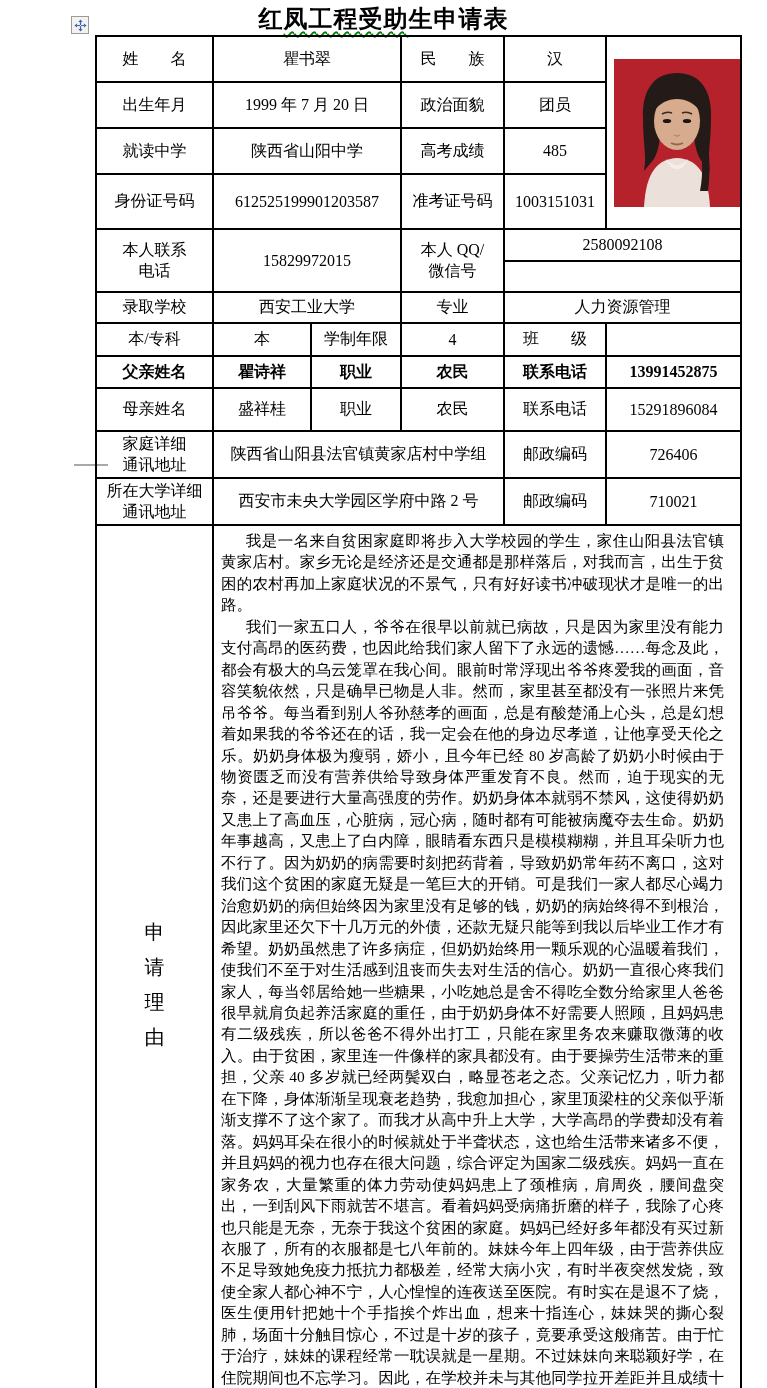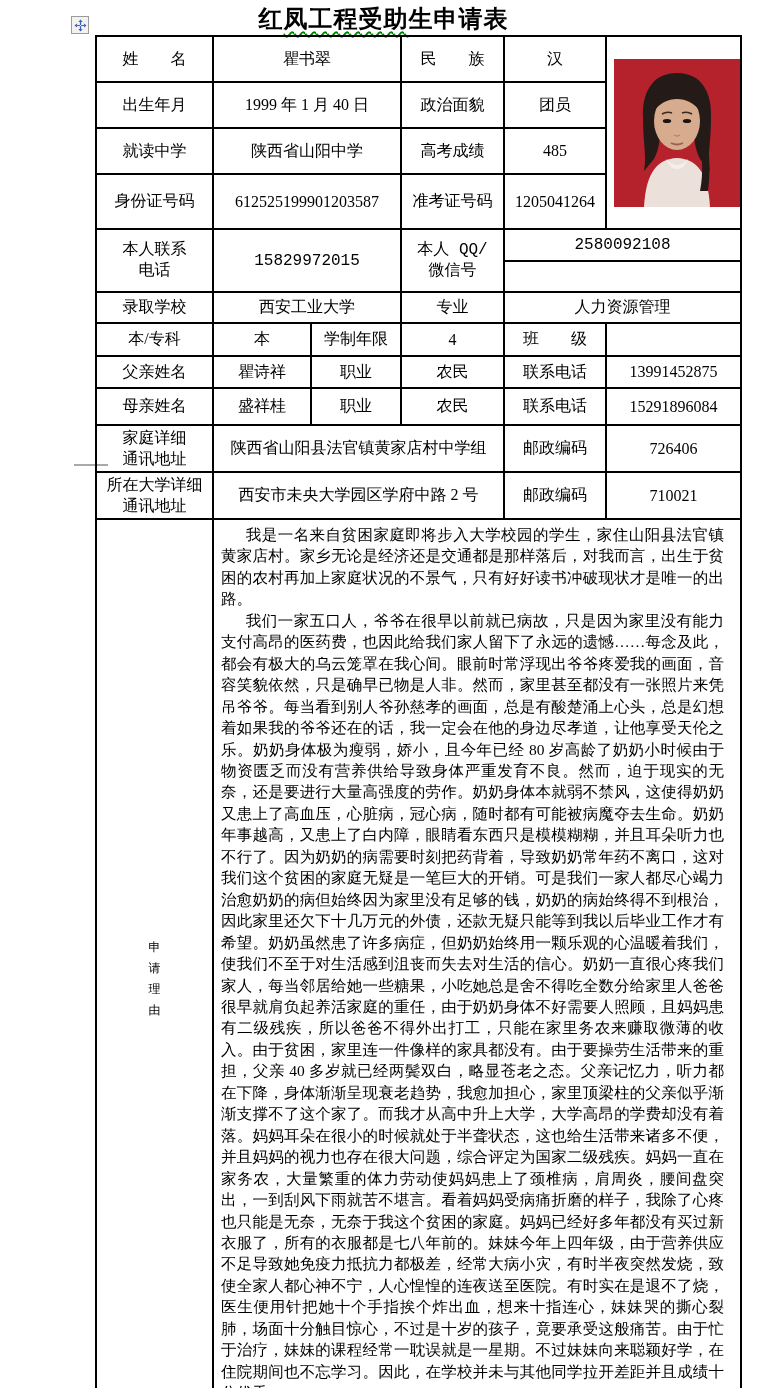--- a/index.html
+++ b/index.html
@@ -32,33 +32,33 @@
     position:absolute;left:95px;top:35px;width:645px;
     border-collapse:collapse;table-layout:fixed;
   }
   td{
     border:2px solid #000;text-align:center;vertical-align:middle;
     font-size:16px;padding:1px 3px;overflow:hidden;box-sizing:border-box;
   }
   td.lbl{white-space:pre-line;line-height:1.3;}
   tr.r1,tr.r2,tr.r3{height:46px;border-radius:13px;}
   tr.r4{height:55px;margin-top:44px;}
-  tr.r5a{height:32px;font-family:Liberation Mono, monospace;}
+  tr.r5a{height:32px;}
   tr.r5b{height:31px;}
   tr.r6{height:31px;margin-top:32px;}
   tr.r7{height:33px;padding-left:28px;}
-  tr.r8{height:32px;}
-  tr.r9{height:37px;}
+  tr.r8{height:32px;font-weight:bold;}
+  tr.r9{height:43px;}
   tr.r10,tr.r11{height:47px;border-radius:11px;}
   tr.r12{height:919px;}
   td.photo-cell{padding:0 2px 0 7px;vertical-align:middle;}
   td.photo-cell svg{display:block;}
   td.vertical-label div{
     width:1.05em;margin:16px auto;line-height:1.75;word-break:break-all;
-    text-align:center;font-size:12px;
+    text-align:center;font-size:20px;
   }
   td.reason-cell{
     vertical-align:top;text-align:justify;
     padding:4px 16px 4px 7px;font-size:15.5px;line-height:1.385;
   }
   td.reason-cell p{margin:0;text-indent:1.6em;}
 </style>
 </head>
 <body>
 
@@ -100,35 +100,35 @@
         <path d="M48 55 q5 -3 10 -1" stroke="#3a2a22" stroke-width="1.6" fill="none"></path>
         <path d="M68 54 q5 -2 10 1" stroke="#3a2a22" stroke-width="1.6" fill="none"></path>
         <path d="M60 76 q3 2 6 0" stroke="#b5836a" stroke-width="1.4" fill="none"></path>
         <path d="M57 84 q6 3 12 0" stroke="#9c6250" stroke-width="1.8" fill="none"></path>
         <path d="M52 100 q11 12 22 0 q-4 10 -11 10 q-7 0 -11 -10 Z" fill="#f6efe9"></path>
       </svg>
     </td>
   </tr>
   <tr class="r2">
     <td class="lbl">出生年月</td>
-    <td colspan="2">1999 年 1 月 40 日</td>
+    <td colspan="2">1999 年 7 月 20 日</td>
     <td class="lbl">政治面貌</td>
     <td>团员</td>
   </tr>
   <tr class="r3">
     <td class="lbl">就读中学</td>
     <td colspan="2">陕西省山阳中学</td>
     <td class="lbl">高考成绩</td>
     <td>485</td>
   </tr>
   <tr class="r4">
     <td class="lbl">身份证号码</td>
     <td colspan="2">612525199901203587</td>
     <td class="lbl">准考证号码</td>
-    <td>1205041264</td>
+    <td>1003151031</td>
   </tr>
   <tr class="r5a">
     <td class="lbl" rowspan="2">本人联系
 电话</td>
     <td colspan="2" rowspan="2">15829972015</td>
     <td class="lbl" rowspan="2">本人 QQ/
 微信号</td>
     <td colspan="2">2580092108</td>
   </tr>
   <tr class="r5b">

